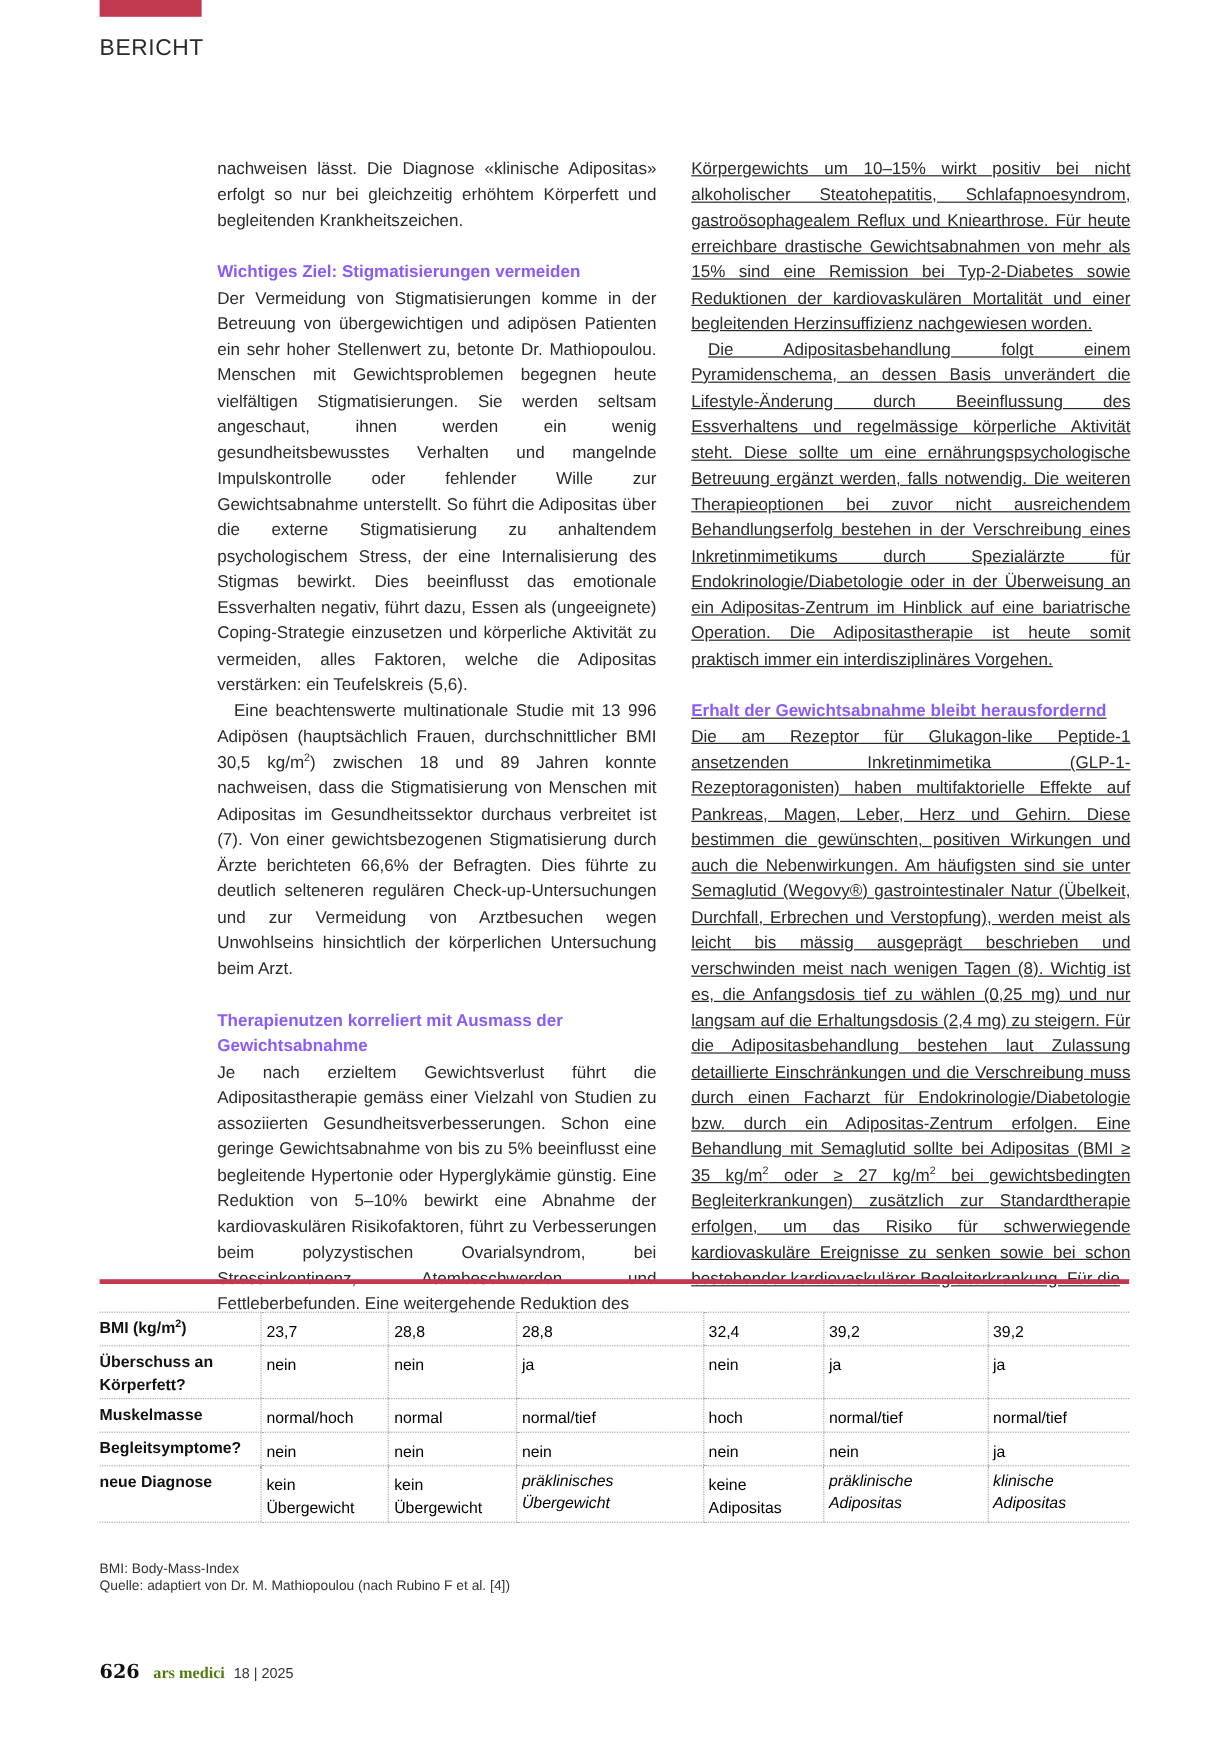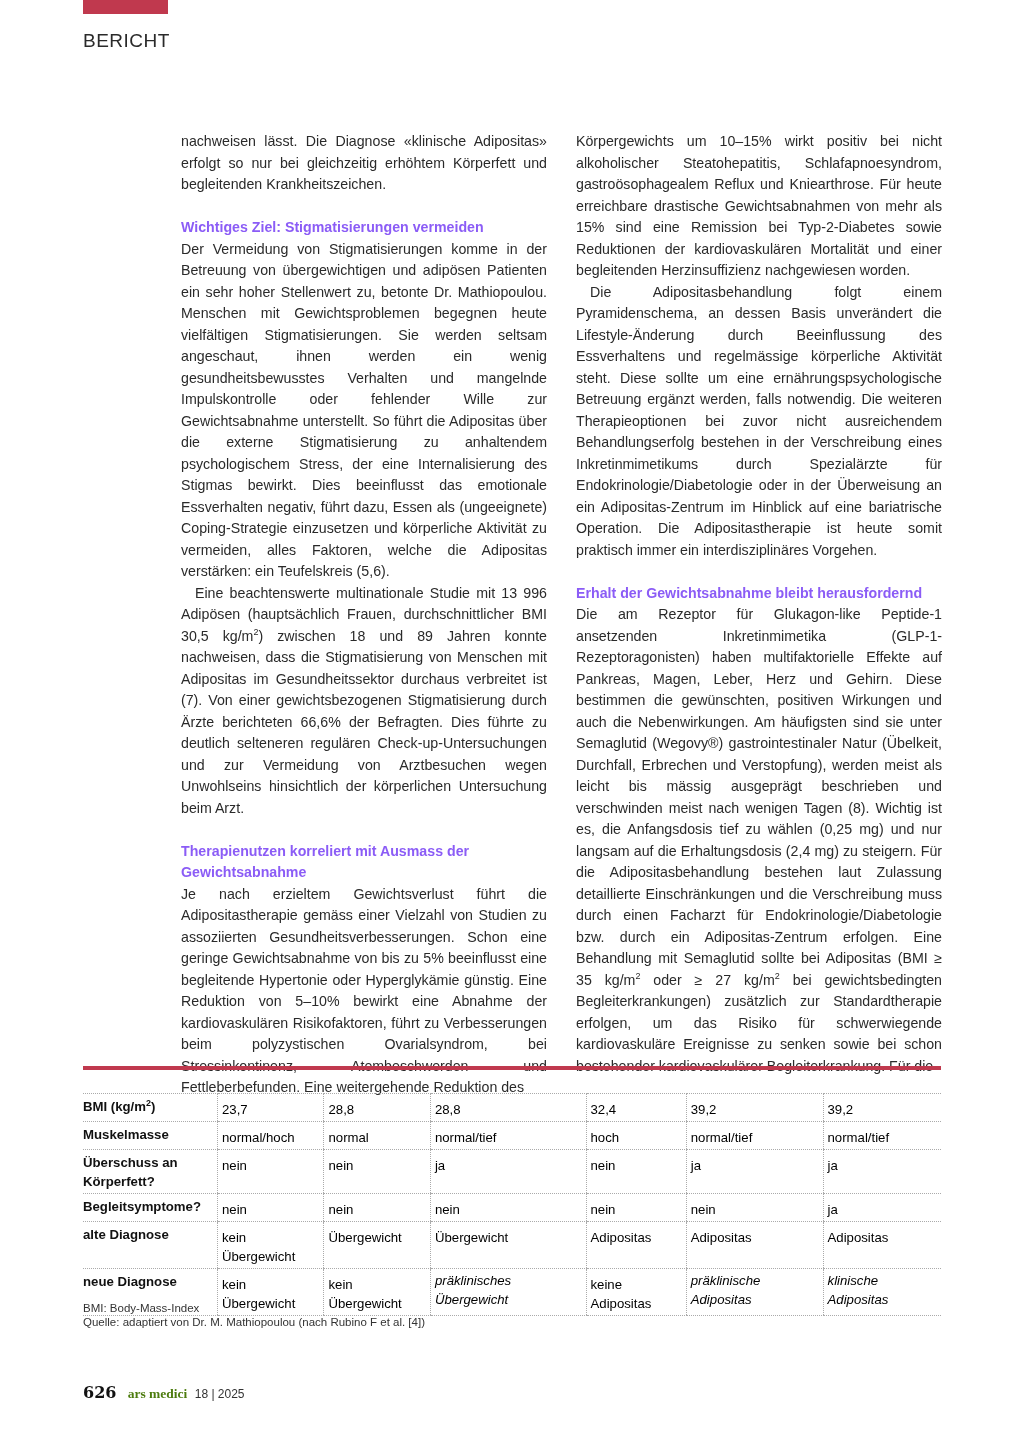--- a/index.html
+++ b/index.html
@@ -2,21 +2,21 @@
 <html><head>
 <meta charset="utf-8">
 <style>
   html, body { margin: 0; padding: 0; background: #ffffff; }
   body { width: 1024px; height: 1448px; position: relative; overflow: hidden;
          font-family: "Liberation Sans", sans-serif; color: #222; }
   .top-bar { position: absolute; left: 83px; top: 0; width: 85px; height: 14px; background: #c0394e; }
   .section-label { position: absolute; left: 83px; top: 30px; font-size: 19px; letter-spacing: 0.5px; color: #2a2a2a; }
   .col { position: absolute; top: 131px; width: 366px; font-size: 14.2px; line-height: 21.5px; color: #2a2a2a; }
   .col.left { left: 181px; }
-  .col.right { left: 576px; }
+  .col.right { left: 576px; text-decoration: underline; }
   .col p { margin: 0; text-align: justify; hyphens: manual; }
   .col p.indent { text-indent: 14px; }
   .col h3 { margin: 0; font-size: 14.2px; line-height: 21.5px; font-weight: bold; color: #8b5cf6; }
   .gap { height: 21.5px; }
   sup { font-size: 9px; line-height: 0; vertical-align: super; }
 
   .table-box { position: absolute; left: 83px; top: 1066px; width: 858px; }
   .table-rule { height: 4px; background: #c0394e; }
   .table-title { margin: 18px 0 14px 2px; font-weight: bold; font-size: 14.5px; color: #111; }
   table { border-collapse: collapse; width: 100%; font-size: 13.2px; margin-top: 23px; }
@@ -61,54 +61,45 @@
         <tr>
           <td class="rowhead"><span>BMI (kg/m</span><sup>2</sup><span>)</span></td>
           <td>23,7</td>
           <td>28,8</td>
           <td>28,8</td>
           <td>32,4</td>
           <td>39,2</td>
           <td>39,2</td>
         </tr>
         <tr>
+          <td class="rowhead">Überschuss an Körperfett?</td>
+          <td>nein</td>
+          <td>nein</td>
+          <td>ja</td>
+          <td>nein</td>
+          <td>ja</td>
+          <td>ja</td>
+        </tr>
+        <tr>
           <td class="rowhead">Muskelmasse</td>
           <td>normal/hoch</td>
           <td>normal</td>
           <td>normal/tief</td>
           <td>hoch</td>
           <td>normal/tief</td>
           <td>normal/tief</td>
         </tr>
         <tr>
-          <td class="rowhead">Überschuss an Körperfett?</td>
-          <td>nein</td>
-          <td>nein</td>
-          <td>ja</td>
-          <td>nein</td>
-          <td>ja</td>
-          <td>ja</td>
-        </tr>
-        <tr>
           <td class="rowhead">Begleitsymptome?</td>
           <td>nein</td>
           <td>nein</td>
           <td>nein</td>
           <td>nein</td>
           <td>nein</td>
           <td>ja</td>
-        </tr>
-        <tr>
-          <td class="rowhead">alte Diagnose</td>
-          <td>kein Übergewicht</td>
-          <td>Übergewicht</td>
-          <td>Übergewicht</td>
-          <td>Adipositas</td>
-          <td>Adipositas</td>
-          <td>Adipositas</td>
         </tr>
         <tr>
           <td class="rowhead">neue Diagnose</td>
           <td>kein Übergewicht</td>
           <td>kein Übergewicht</td>
           <td class="it">präklinisches Übergewicht</td>
           <td>keine Adipositas</td>
           <td class="it">präklinische Adipositas</td>
           <td class="it">klinische Adipositas</td>
         </tr>

